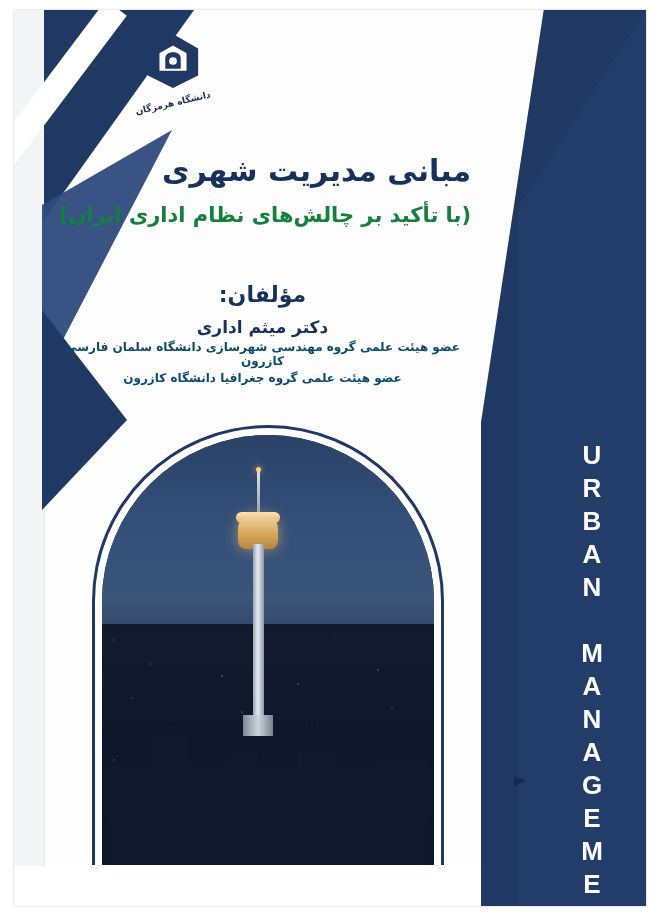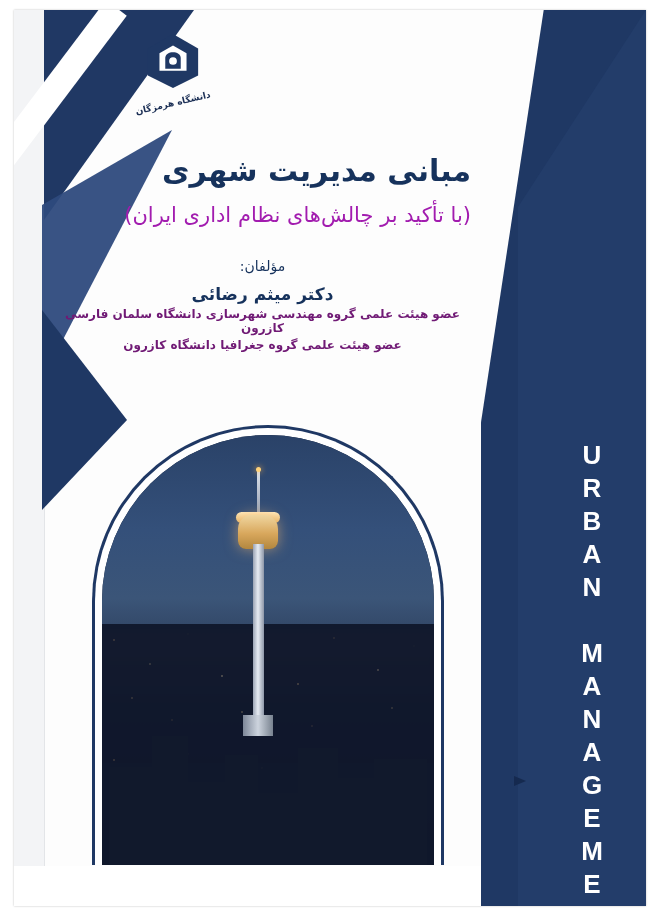--- a/index.html
+++ b/index.html
@@ -160,49 +160,50 @@
   .main-title {
     font-size: 30px;
     font-weight: 700;
     color: #16325c;
     line-height: 1.5;
     letter-spacing: -0.5px;
   }
   .sub-title {
     margin-top: 6px;
     font-size: 21px;
-    font-weight: 400;
-    color: #a21caf;
+    font-weight: 700;
+    color: #15803d;
     line-height: 1.6;
   }
 
   
   .authors {
     position: absolute;
     left: 40px;
     right: 175px;
     top: 248px;
     text-align: center;
     color: #16325c;
   }
   .authors-label {
-    font-size: 14px;
-    font-weight: 400;
+    font-size: 22px;
+    font-weight: 700;
     margin-bottom: 10px;
+    margin-top: 24px;
   }
   .author-name {
     font-size: 17px;
     font-weight: 700;
     margin-top: 6px;
   }
   .author-affil {
     font-size: 12px;
     font-weight: 700;
     margin-top: 3px;
-    color: #701a75;
+    color: #0c4a6e;
   }
 
   
   .arch-frame {
     position: absolute;
     left: 78px;
     top: 415px;
     width: 352px;
     height: 440px;
     border: 3px solid #1f3864;
@@ -408,21 +409,21 @@
     </div>
 
     <div class="title-block">
       <div class="main-title">مبانی مدیریت شهری</div>
       <div class="sub-title">(با تأکید بر چالش‌های نظام اداری ایران)</div>
     </div>
 
     <div class="authors">
       <div class="authors-label">مؤلفان:</div>
 
-      <div class="author-name">دکتر میثم رضائی</div>
+      <div class="author-name">دکتر میثم اداری</div>
       <div class="author-affil">عضو هیئت علمی گروه مهندسی شهرسازی دانشگاه سلمان فارسی کازرون</div>
 
       <div class="author-affil">عضو هیئت علمی گروه جغرافیا دانشگاه کازرون</div>
     </div>
 
     <div class="arch-frame">
       <div class="arch-photo">
         <div class="sky"></div>
         <div class="city-glow"></div>
         <div class="city-lights"></div>

